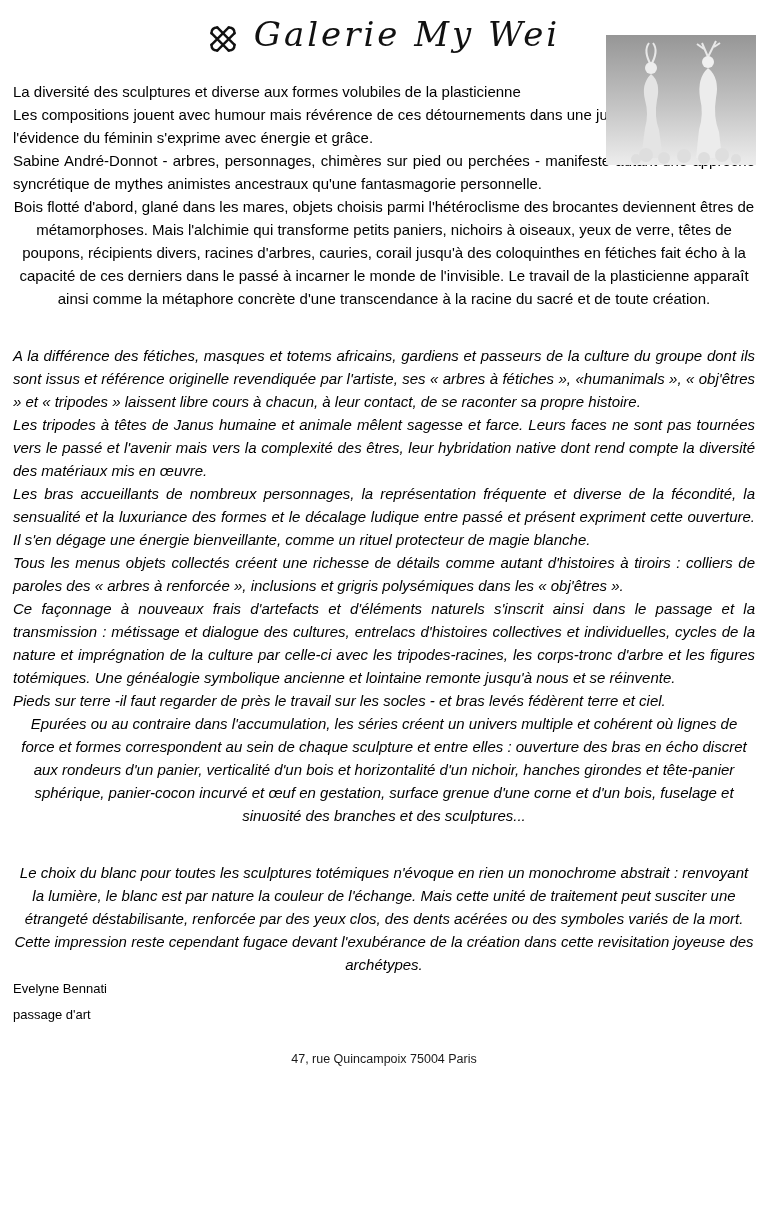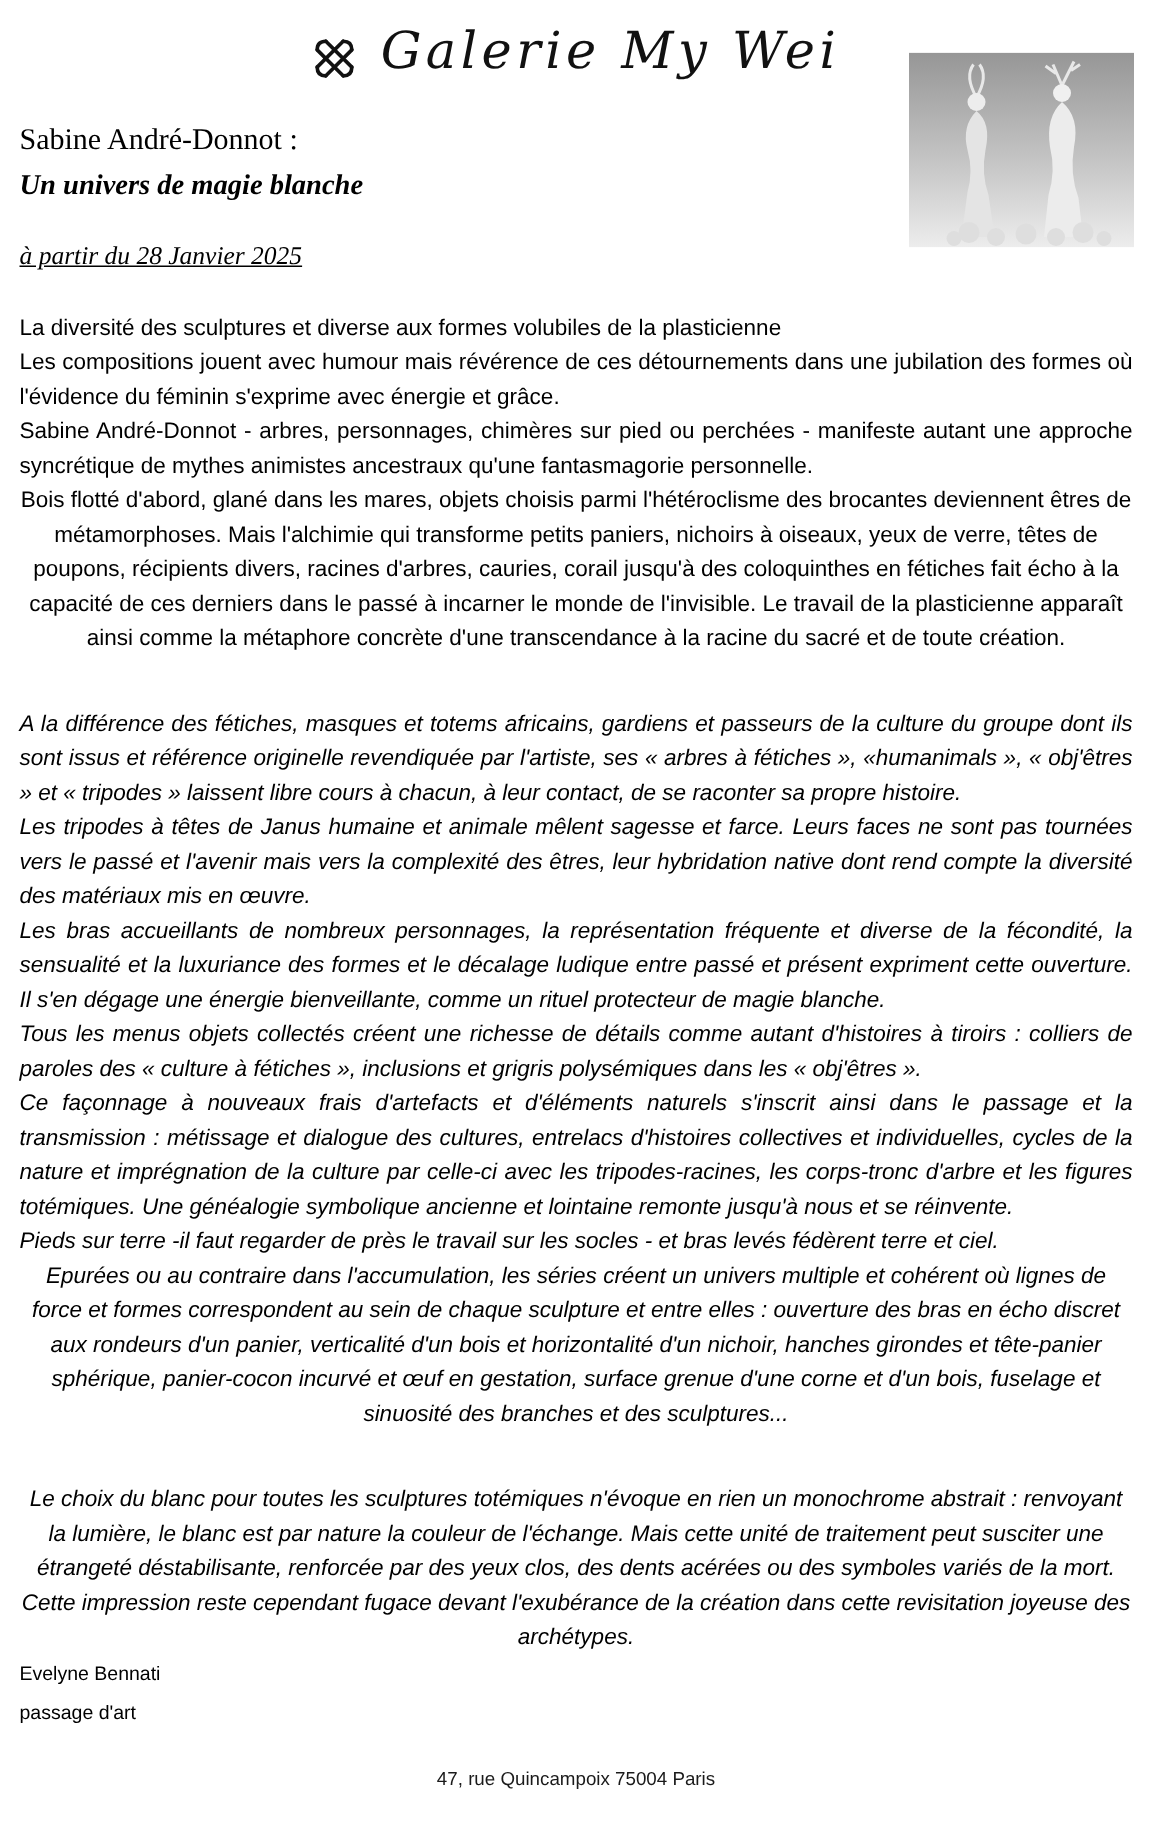--- a/index.html
+++ b/index.html
@@ -125,38 +125,33 @@
           <circle cx="40" cy="120" r="7"></circle>
           <circle cx="58" cy="123" r="6"></circle>
         <circle cx="78" cy="121" r="7"></circle>
           <circle cx="98" cy="123" r="6"></circle>
           <circle cx="116" cy="120" r="7"></circle>
         <circle cx="130" cy="124" r="5"></circle>
       </g>
     </svg>
   </div>
 
-  <div class="titles">
-    <p class="artist-name">Sabine André-Donnot :</p>
-    <p class="subtitle">Un univers de magie blanche</p>
-    <span class="start-date">à partir du 28 Janvier 2025</span>
-  </div>
 
   <div class="content">
       <div class="section">
         <p>La diversité des sculptures et diverse aux formes volubiles de la plasticienne</p>
         <p>Les compositions jouent avec humour mais révérence de ces détournements dans une jubilation des formes où l'évidence du féminin s'exprime avec énergie et grâce.</p>
         <p>Sabine André-Donnot - arbres, personnages, chimères sur pied ou perchées - manifeste autant une approche syncrétique de mythes animistes ancestraux qu'une fantasmagorie personnelle.</p>
         <p>Bois flotté d'abord, glané dans les mares, objets choisis parmi l'hétéroclisme des brocantes deviennent êtres de métamorphoses. Mais l'alchimie qui transforme petits paniers, nichoirs à oiseaux, yeux de verre, têtes de poupons, récipients divers, racines d'arbres, cauries, corail jusqu'à des coloquinthes en fétiches fait écho à la capacité de ces derniers dans le passé à incarner le monde de l'invisible. Le travail de la plasticienne apparaît ainsi comme la métaphore concrète d'une transcendance à la racine du sacré et de toute création.</p>
       </div>
       <div class="section">
         <p>A la différence des fétiches, masques et totems africains, gardiens et passeurs de la culture du groupe dont ils sont issus et référence originelle revendiquée par l'artiste, ses « arbres à fétiches »,  «humanimals », « obj'êtres » et « tripodes » laissent libre cours à chacun, à leur contact, de se raconter sa propre histoire.</p>
         <p>Les tripodes à têtes de Janus humaine et animale mêlent sagesse et farce. Leurs faces ne sont pas tournées vers le passé et l'avenir mais vers la complexité des êtres, leur hybridation native dont rend compte la diversité des matériaux mis en œuvre.</p>
         <p>Les bras accueillants de nombreux personnages, la représentation fréquente et diverse de la fécondité, la sensualité et la luxuriance des formes et le décalage ludique entre passé et présent expriment cette ouverture. Il s'en dégage une énergie bienveillante, comme un rituel protecteur de magie blanche.</p>
-        <p>Tous les menus objets collectés créent une richesse de détails comme autant d'histoires à tiroirs : colliers de paroles des « culture à fétiches », inclusions et grigris polysémiques dans les « obj'êtres ».</p>
+        <p>Tous les menus objets collectés créent une richesse de détails comme autant d'histoires à tiroirs : colliers de paroles des « arbres à renforcée », inclusions et grigris polysémiques dans les « obj'êtres ».</p>
         <p>Ce façonnage à nouveaux frais d'artefacts et d'éléments naturels s'inscrit ainsi dans le passage et la transmission : métissage et dialogue des cultures, entrelacs d'histoires collectives et individuelles, cycles de la nature et imprégnation de la culture par celle-ci avec les tripodes-racines, les corps-tronc d'arbre et les figures totémiques. Une généalogie symbolique ancienne et lointaine remonte jusqu'à nous et se réinvente.</p>
         <p>Pieds sur terre -il faut regarder de près le travail sur les socles - et bras levés fédèrent terre et ciel.</p>
         <p>Epurées ou au contraire dans l'accumulation, les séries créent un univers multiple et cohérent où lignes de force et formes correspondent au sein de chaque sculpture et entre elles : ouverture des bras en écho discret aux rondeurs d'un panier, verticalité d'un bois et horizontalité d'un nichoir, hanches girondes et tête-panier sphérique, panier-cocon incurvé et œuf en gestation, surface grenue d'une corne et d'un bois, fuselage et sinuosité des branches et des sculptures...</p>
       </div>
       <div class="section">
         <p>Le choix du blanc pour toutes les sculptures totémiques n'évoque en rien un monochrome abstrait : renvoyant la lumière, le blanc est par nature la couleur de l'échange. Mais cette unité de traitement peut susciter une étrangeté déstabilisante, renforcée par des yeux clos, des dents acérées ou des symboles variés de la mort. Cette impression reste cependant fugace devant l'exubérance de la création dans cette revisitation joyeuse des archétypes.</p>
       </div>
     </div>
 
   <div class="signature">

